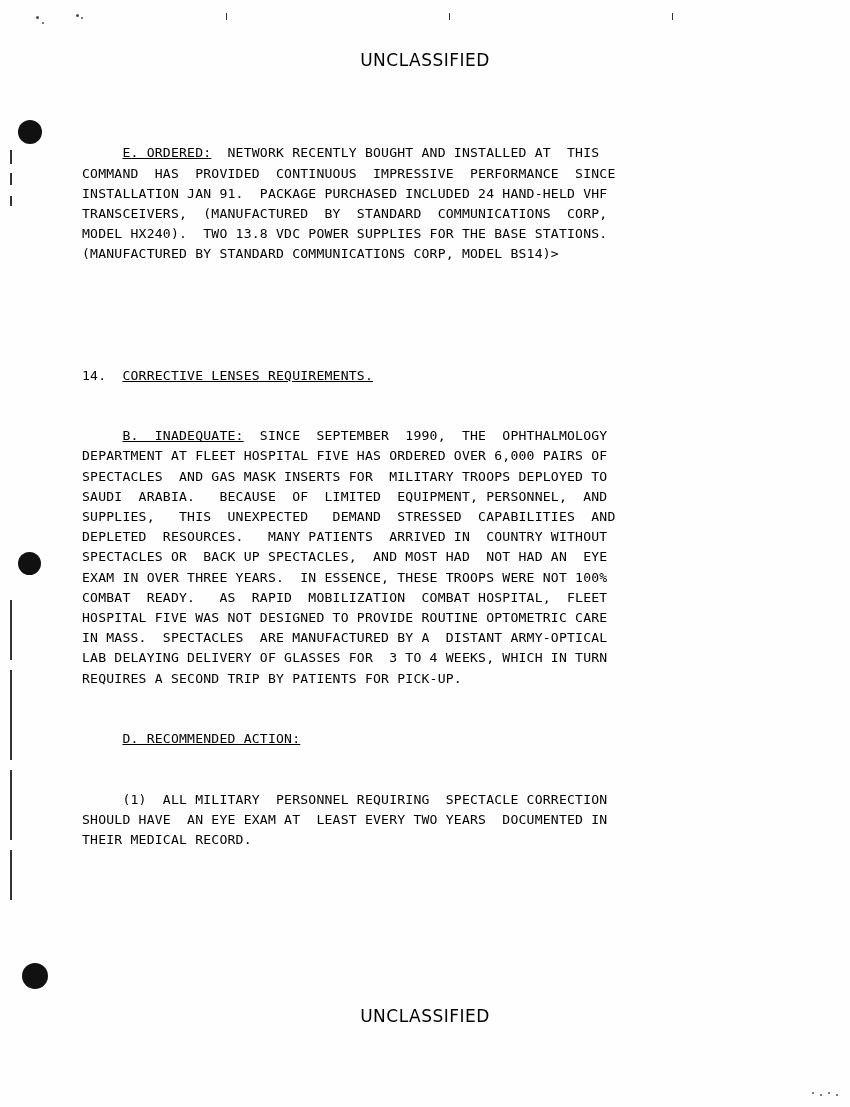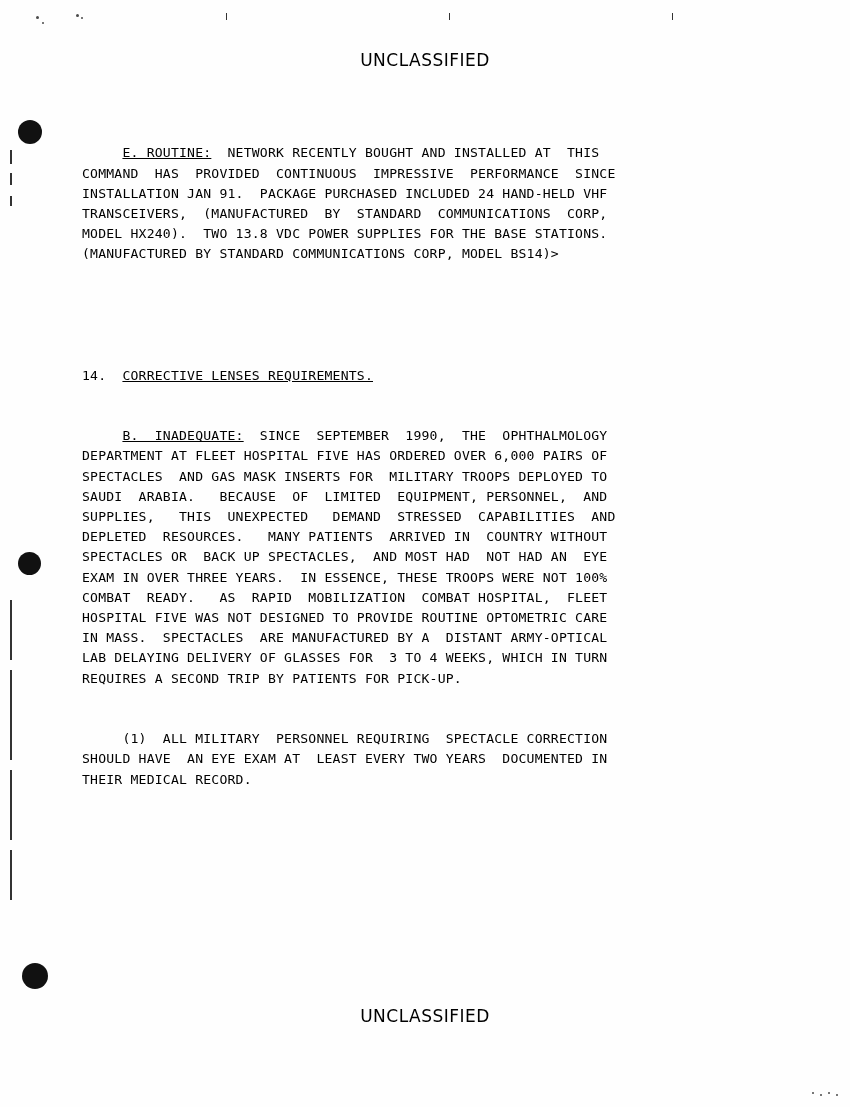--- a/index.html
+++ b/index.html
@@ -94,41 +94,42 @@
   <div class="edge-tick" style="left:10px; top:173px; width:2px; height:12px;"></div>
   <div class="edge-tick" style="left:10px; top:196px; width:2px; height:10px;"></div>
   <div class="edge-tick" style="left:10px; top:600px; width:2px; height:60px;"></div>
   <div class="edge-tick" style="left:10px; top:670px; width:2px; height:90px;"></div>
   <div class="edge-tick" style="left:10px; top:770px; width:2px; height:70px;"></div>
   <div class="edge-tick" style="left:10px; top:850px; width:2px; height:50px;"></div>
 
   <div class="classification" id="class-top">UNCLASSIFIED</div>
 
   <div class="body-text">
-    <p class="para">     <span class="u">E. ROUTINE:</span>  NETWORK RECENTLY BOUGHT AND INSTALLED AT  THIS
+    <p class="para">     <span class="u">E. ORDERED:</span>  NETWORK RECENTLY BOUGHT AND INSTALLED AT  THIS
 COMMAND  HAS  PROVIDED  CONTINUOUS  IMPRESSIVE  PERFORMANCE  SINCE
 INSTALLATION JAN 91.  PACKAGE PURCHASED INCLUDED 24 HAND-HELD VHF
 TRANSCEIVERS,  (MANUFACTURED  BY  STANDARD  COMMUNICATIONS  CORP,
 MODEL HX240).  TWO 13.8 VDC POWER SUPPLIES FOR THE BASE STATIONS.
 (MANUFACTURED BY STANDARD COMMUNICATIONS CORP, MODEL BS14)&gt;</p>
     <div class="gap"></div>
     <p class="para">14.  <span class="u">CORRECTIVE LENSES REQUIREMENTS.</span></p>
     <p class="para">     <span class="u">B.  INADEQUATE:</span>  SINCE  SEPTEMBER  1990,  THE  OPHTHALMOLOGY
 DEPARTMENT AT FLEET HOSPITAL FIVE HAS ORDERED OVER 6,000 PAIRS OF
 SPECTACLES  AND GAS MASK INSERTS FOR  MILITARY TROOPS DEPLOYED TO
 SAUDI  ARABIA.   BECAUSE  OF  LIMITED  EQUIPMENT, PERSONNEL,  AND
 SUPPLIES,   THIS  UNEXPECTED   DEMAND  STRESSED  CAPABILITIES  AND
 DEPLETED  RESOURCES.   MANY PATIENTS  ARRIVED IN  COUNTRY WITHOUT
 SPECTACLES OR  BACK UP SPECTACLES,  AND MOST HAD  NOT HAD AN  EYE
 EXAM IN OVER THREE YEARS.  IN ESSENCE, THESE TROOPS WERE NOT 100%
 COMBAT  READY.   AS  RAPID  MOBILIZATION  COMBAT HOSPITAL,  FLEET
 HOSPITAL FIVE WAS NOT DESIGNED TO PROVIDE ROUTINE OPTOMETRIC CARE
 IN MASS.  SPECTACLES  ARE MANUFACTURED BY A  DISTANT ARMY-OPTICAL
 LAB DELAYING DELIVERY OF GLASSES FOR  3 TO 4 WEEKS, WHICH IN TURN
 REQUIRES A SECOND TRIP BY PATIENTS FOR PICK-UP.</p>
+    <p class="para">     <span class="u">D. RECOMMENDED ACTION:</span></p>
     <p class="para">     (1)  ALL MILITARY  PERSONNEL REQUIRING  SPECTACLE CORRECTION
 SHOULD HAVE  AN EYE EXAM AT  LEAST EVERY TWO YEARS  DOCUMENTED IN
 THEIR MEDICAL RECORD.</p>
     
     
     
     
     
     
     

